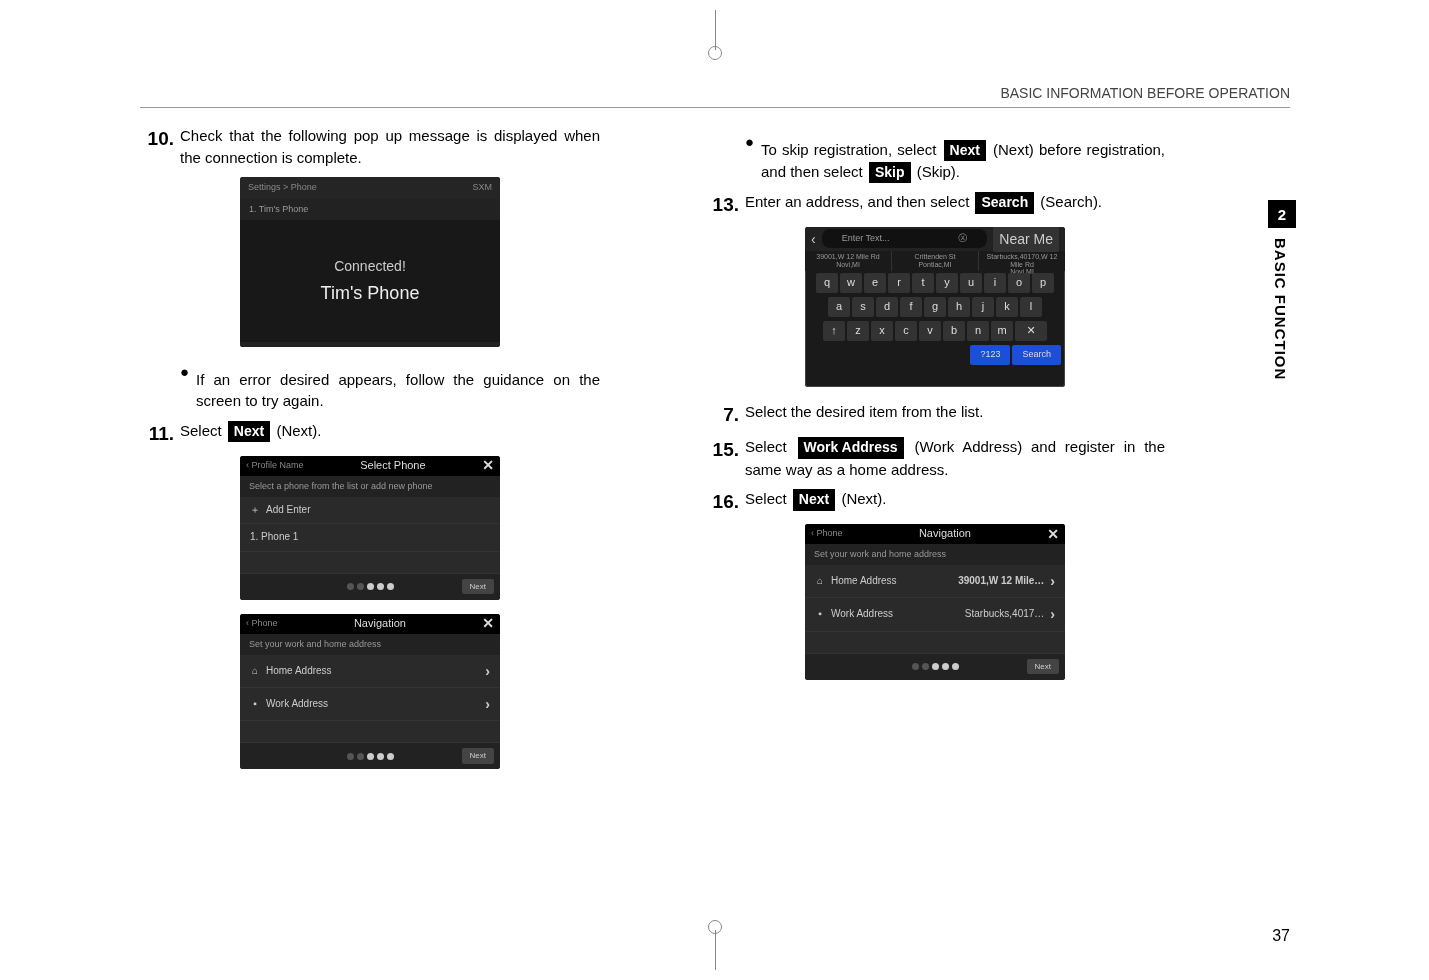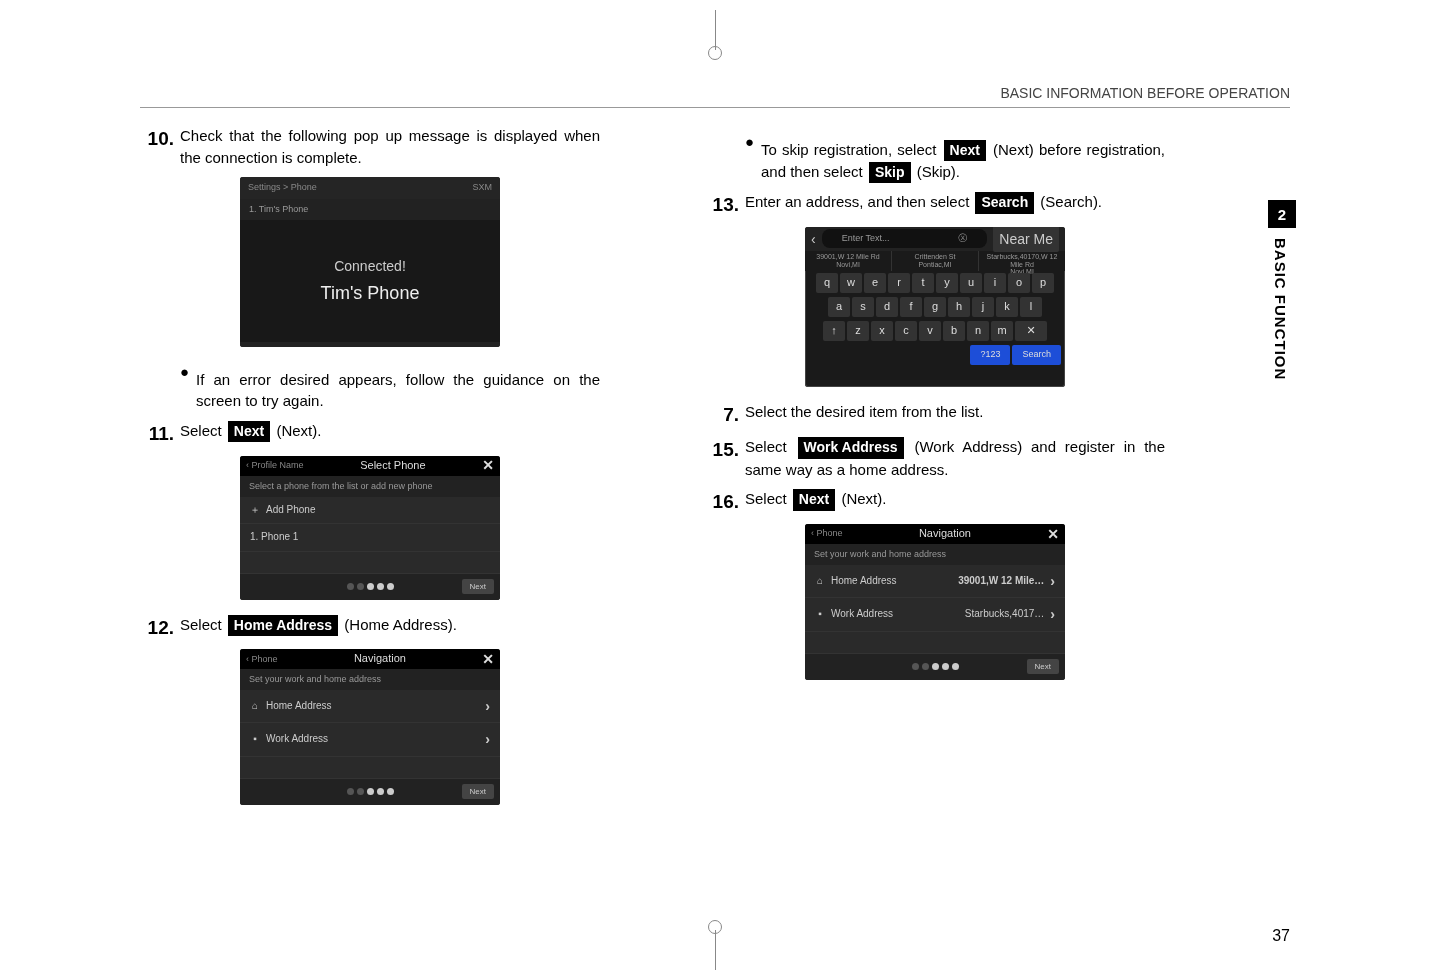--- a/index.html
+++ b/index.html
@@ -275,42 +275,36 @@
 
       <div class="ss screenshot" style="width:260px;">
         <div class="ss-topbar">
           <span>‹ <span>Profile Name</span></span>
           <span style="flex:1;text-align:center;color:#ddd;font-size:11px;">Select Phone</span>
           <span class="ss-x">✕</span>
         </div>
         <div class="ss-sub">Select a phone from the list or add new phone</div>
         <div class="ss-row">
             <span class="icon-sm">＋</span>
-            <span>Add Phone</span>
+            <span>Add Enter</span>
           </div>
         <div class="ss-row">
             <span>1.  Phone 1</span>
           </div>
         <div class="ss-row" style="height:22px;"></div>
         <div class="ss-footer">
           <span class="ss-dot"></span>
             <span class="ss-dot"></span>
             <span class="ss-dot active"></span>
             <span class="ss-dot active"></span>
             <span class="ss-dot active"></span>
           <div class="ss-next">Next</div>
         </div>
       </div>
 
-      <div class="step">
-        <div class="step-num">12.</div>
-        <div class="step-body">
-          <span>Select </span><span class="btn-label">Home Address</span><span> (Home Address).</span>
-        </div>
-      </div>
 
       <div class="ss screenshot" style="width:260px;">
         <div class="ss-topbar">
           <span>‹ <span>Phone</span></span>
           <span style="flex:1;text-align:center;color:#ddd;font-size:11px;">Navigation</span>
           <span class="ss-x">✕</span>
         </div>
         <div class="ss-sub">Set your work and home address</div>
         <div class="ss-row">
             <span class="icon-sm">⌂</span>

